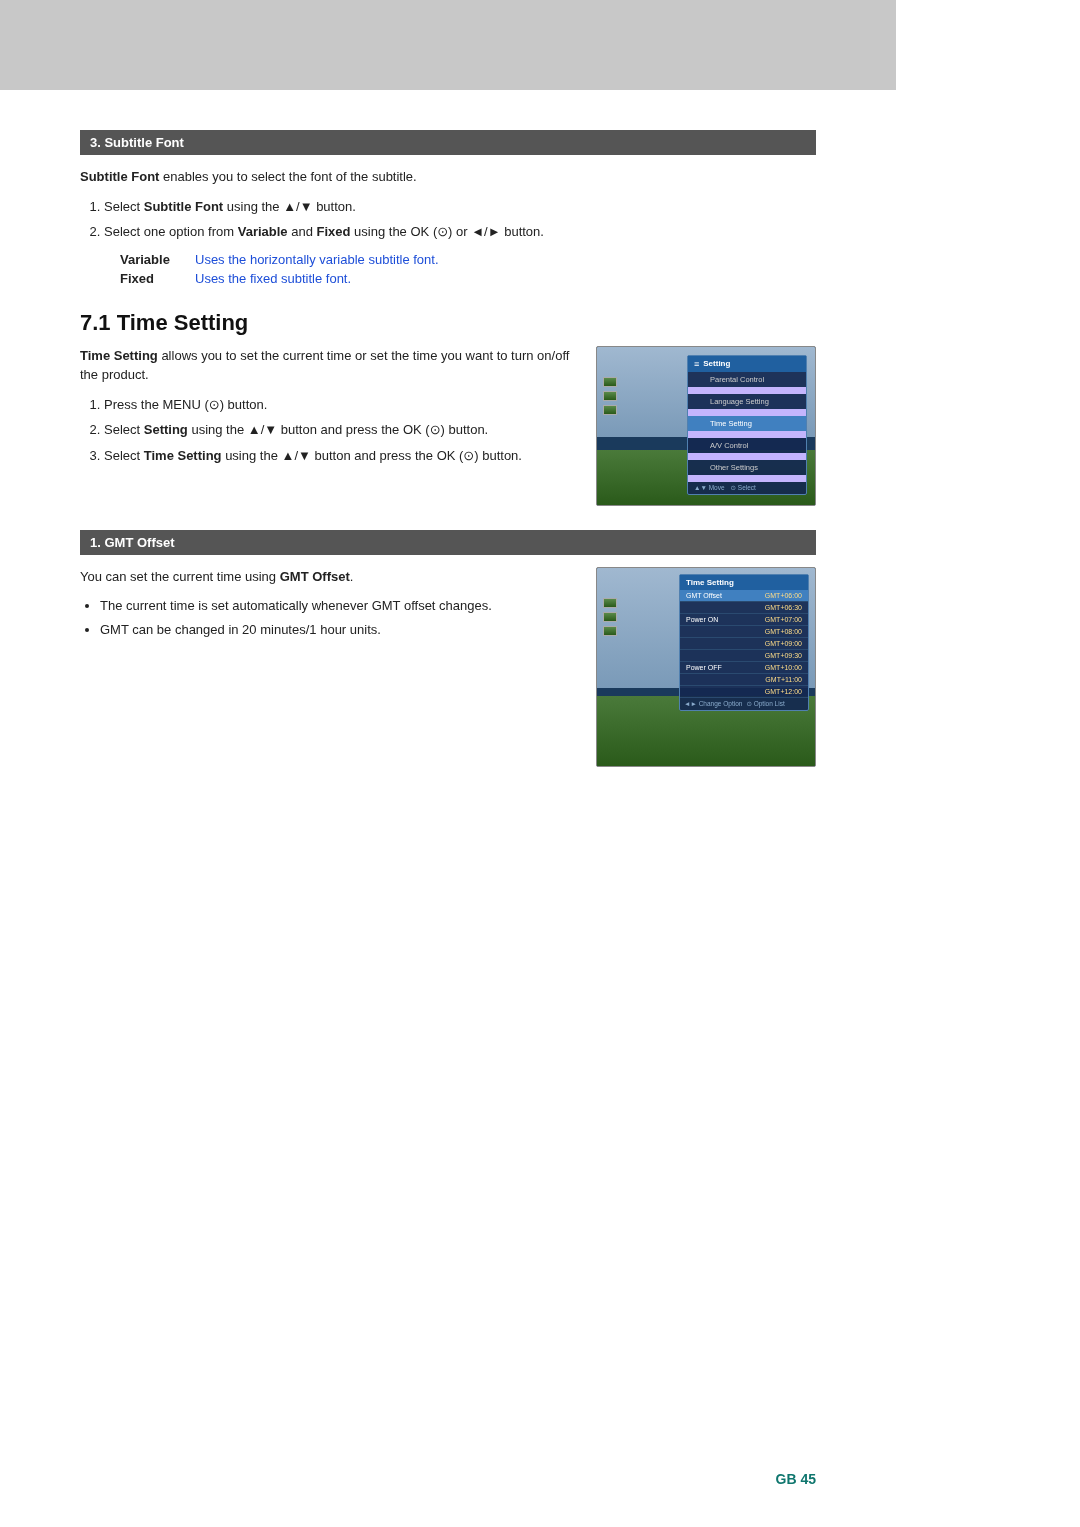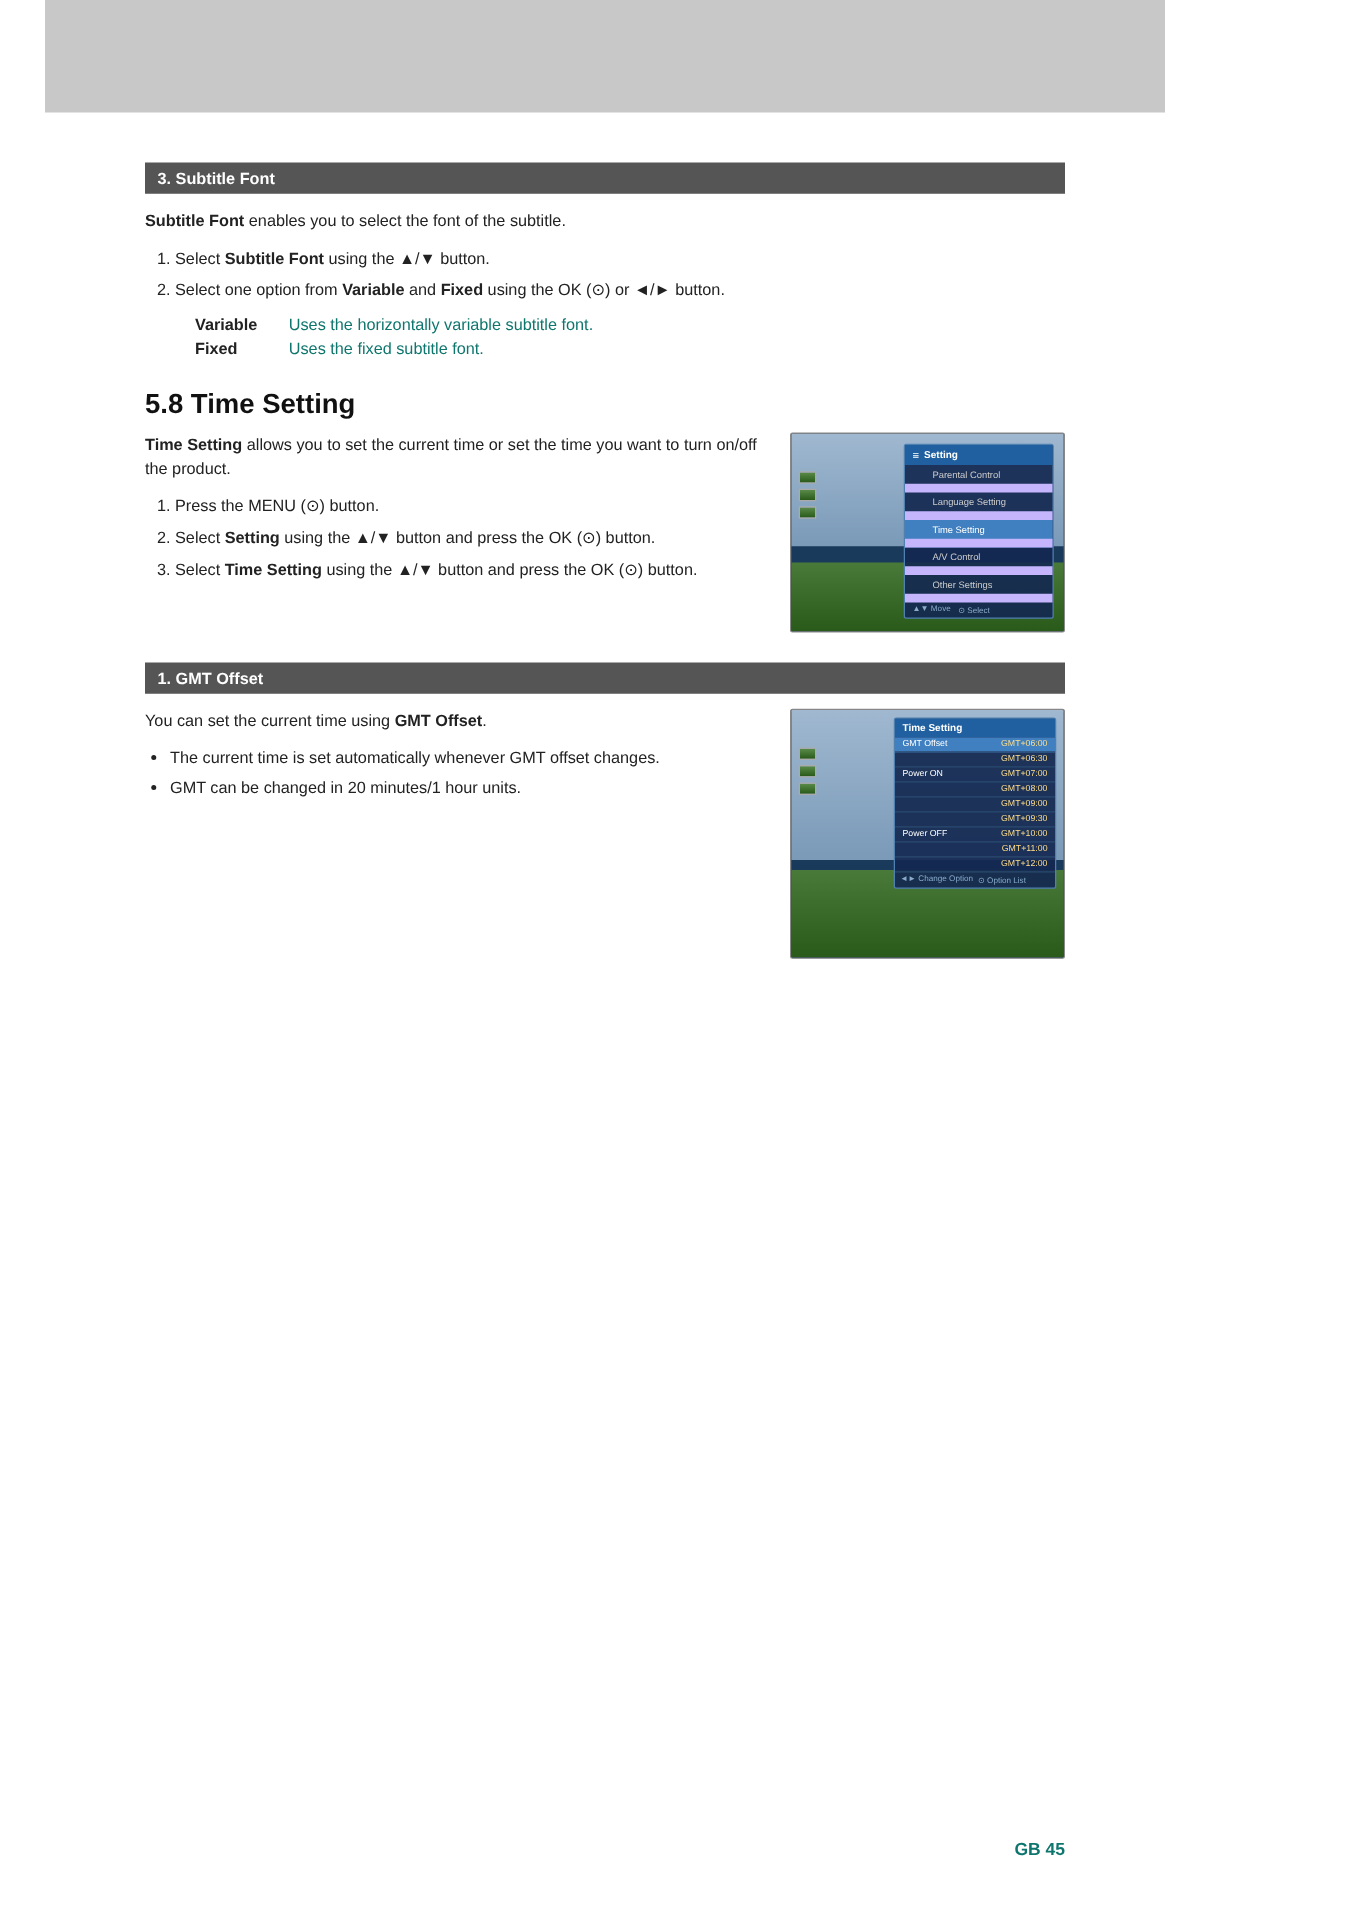--- a/index.html
+++ b/index.html
@@ -12,21 +12,20 @@
       min-height: 1527px;
       position: relative;
     }
 
     .page-container {
       width: 896px;
       min-height: 1527px;
       background: #fff;
       padding: 0;
       position: relative;
-      margin-left: 36px;
     }
 
     
     .top-header-bar {
       width: 100%;
       height: 90px;
       background: #c8c8c8;
       margin-bottom: 0;
     }
 
@@ -187,21 +186,21 @@
       margin-bottom: 4px;
       font-size: 13px;
     }
 
     .def-table .def-term {
       font-weight: bold;
       min-width: 55px;
     }
 
     .def-table .def-desc {
-      color: #0f766e;
+      color: #1d4ed8;
     }
 
     
     .screenshot-box2 {
       width: 220px;
       height: 200px;
       background: #1a3a5c;
       border: 1px solid #888;
       overflow: hidden;
       position: relative;
@@ -347,21 +346,21 @@
       <div class="def-row">
         <span class="def-term">Variable</span>
         <span class="def-desc">Uses the horizontally variable subtitle font.</span>
       </div>
       <div class="def-row">
         <span class="def-term">Fixed</span>
         <span class="def-desc">Uses the fixed subtitle font.</span>
       </div>
     </div>
 
-    <h2 class="main-section-title">5.8 Time Setting</h2>
+    <h2 class="main-section-title">7.1 Time Setting</h2>
 
     <div class="two-col">
       <div class="text-col">
         <p class="intro-text">
           <span class="bold-italic">Time Setting</span> allows you to set the current time or set the time you want to turn on/off the product.
         </p>
         <ol>
           <li>Press the <b>MENU</b> (⊙) button.</li>
           <li>Select <span class="bold-italic">Setting</span> using the ▲/▼ button and press the <b>OK</b> (⊙) button.</li>
           <li>Select <span class="bold-italic">Time Setting</span> using the ▲/▼ button and press the <b>OK</b> (⊙) button.</li>

